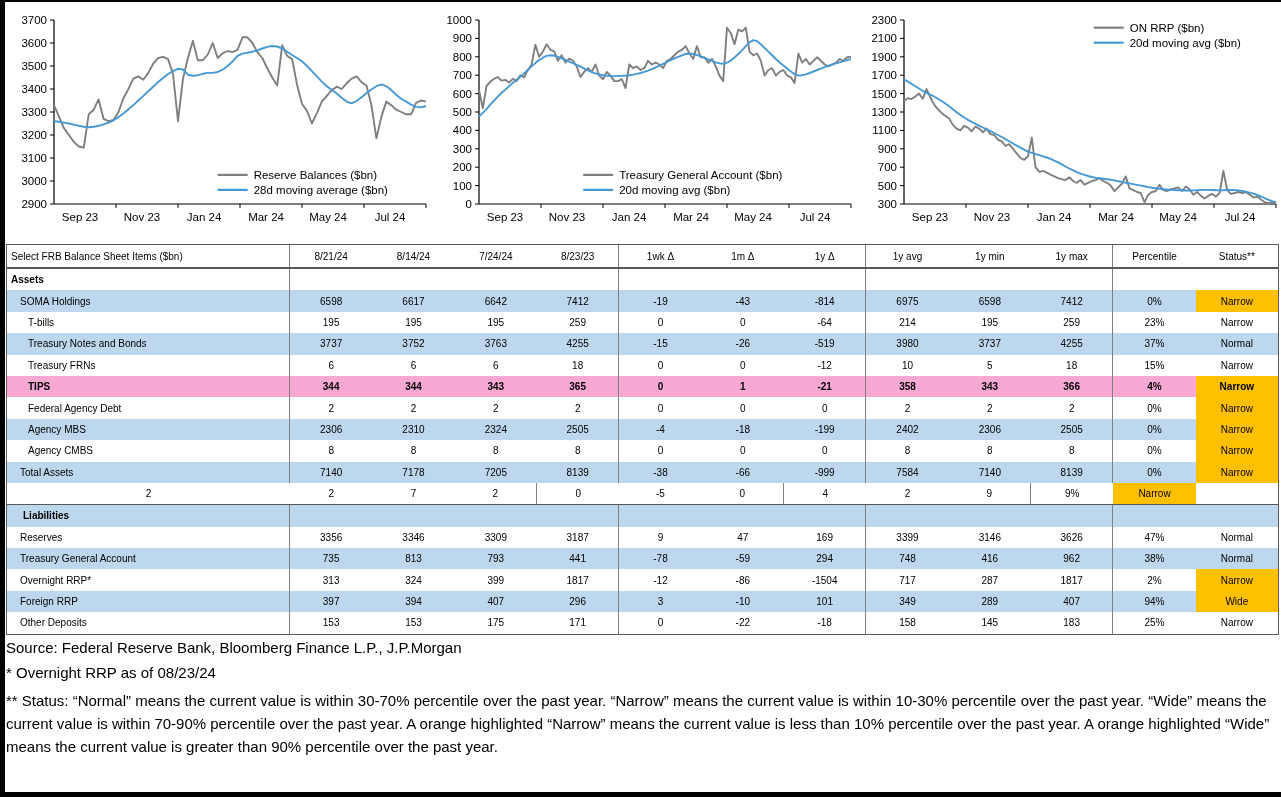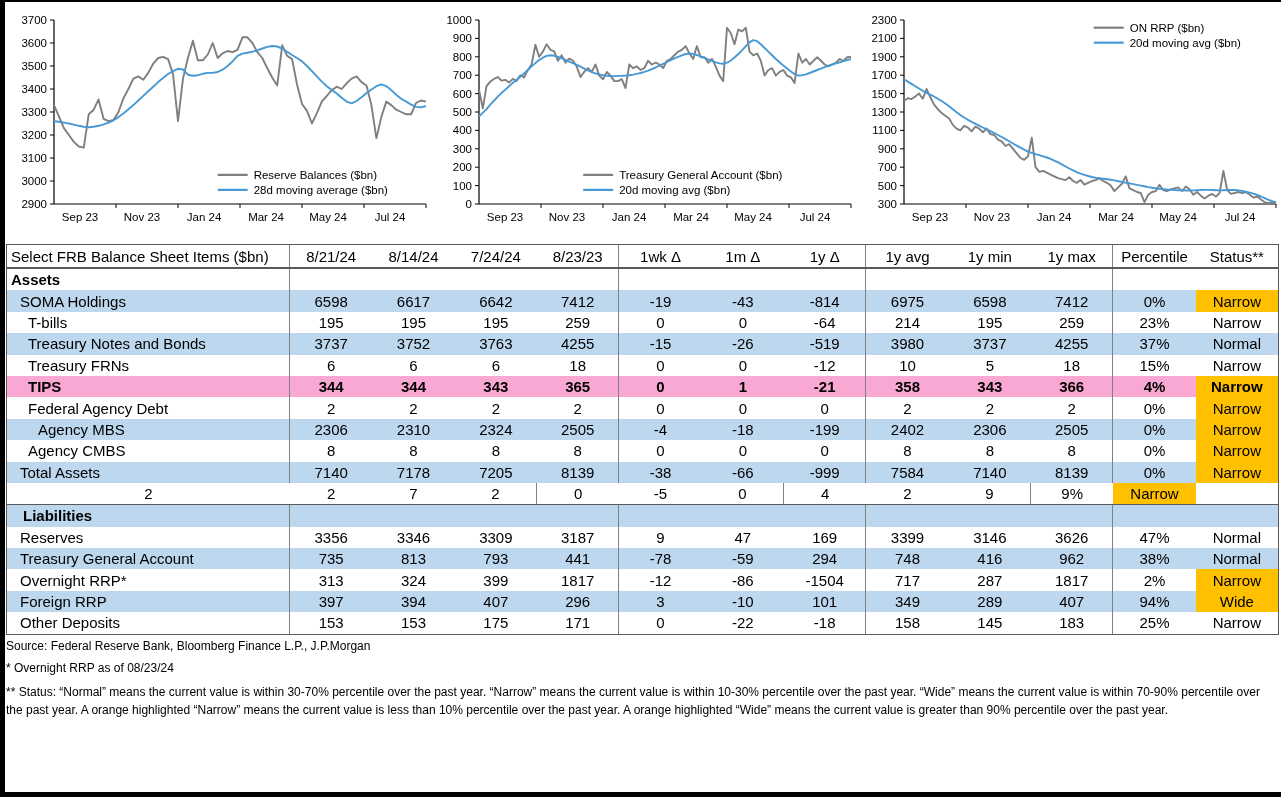--- a/index.html
+++ b/index.html
@@ -5,30 +5,30 @@
   html,body{margin:0;padding:0;background:#fff;}
   body{font-family:"Liberation Sans", sans-serif;color:#000;}
   .page{position:relative;width:1281px;height:797px;background:#fff;overflow:hidden;}
   .edge-left{position:absolute;left:0;top:0;width:5px;height:100%;background:#000;}
   .edge-top{position:absolute;left:0;top:0;width:100%;height:2px;background:#000;}
   .edge-bottom{position:absolute;left:0;bottom:0;width:100%;height:5px;background:#000;}
   .charts-row{display:flex;gap:2px;padding:6px 0 0 8px;}
   svg.chart{display:block;}
   svg.chart text{font-family:"Liberation Sans", sans-serif;fill:#000;}
 
-  .bs-table{margin:6px 2px 0 6px;border:1.5px solid #595959;font-size:15px;}
+  .bs-table{margin:6px 2px 0 6px;border:1.5px solid #595959;font-size:10px;}
   .trow{display:grid;grid-template-columns:283px repeat(12,1fr);height:21.4px;}
   .trow.header-row{height:22px;border-bottom:1.5px solid #595959;}
   .trow.section-row{border-top:1.5px solid #595959;}
   .tcell{display:flex;align-items:center;justify-content:center;height:100%;box-sizing:border-box;white-space:nowrap;overflow:hidden;}
   .tcell.label{justify-content:flex-start;}
   .tcell.group-end{border-right:1.5px solid #808080;}
   .bold{font-weight:bold;}
 
-  .foot{margin-left:6px;font-size:12px;}
+  .foot{margin-left:6px;font-size:15px;}
   .foot .source{padding:4px 0 3px 0;}
   .foot .note1{padding:5px 0 4px 0;}
   .foot .note2{padding:4px 8px 0 0;line-height:1.55;max-width:1270px;}
 </style>
 </head>
 <body>
 
 <div class="page">
   <div class="edge-top"></div>
   <div class="edge-left"></div>
@@ -279,21 +279,21 @@
         <div class="tcell ">0</div>
         <div class="tcell ">0</div>
         <div class="tcell group-end">0</div>
         <div class="tcell ">2</div>
         <div class="tcell ">2</div>
         <div class="tcell group-end">2</div>
         <div class="tcell ">0%</div>
         <div class="tcell " style="background: rgb(255, 192, 0);">Narrow</div>
       </div>
       <div class="trow" style="background: rgb(189, 215, 238);">
-        <div class="tcell label group-end" style="padding-left: 31px;">Agency MBS</div>
+        <div class="tcell label group-end" style="padding-left: 21px;">Agency MBS</div>
         <div class="tcell ">2306</div>
         <div class="tcell ">2310</div>
         <div class="tcell ">2324</div>
         <div class="tcell group-end">2505</div>
         <div class="tcell ">-4</div>
         <div class="tcell ">-18</div>
         <div class="tcell group-end">-199</div>
         <div class="tcell ">2402</div>
         <div class="tcell ">2306</div>
         <div class="tcell group-end">2505</div>

